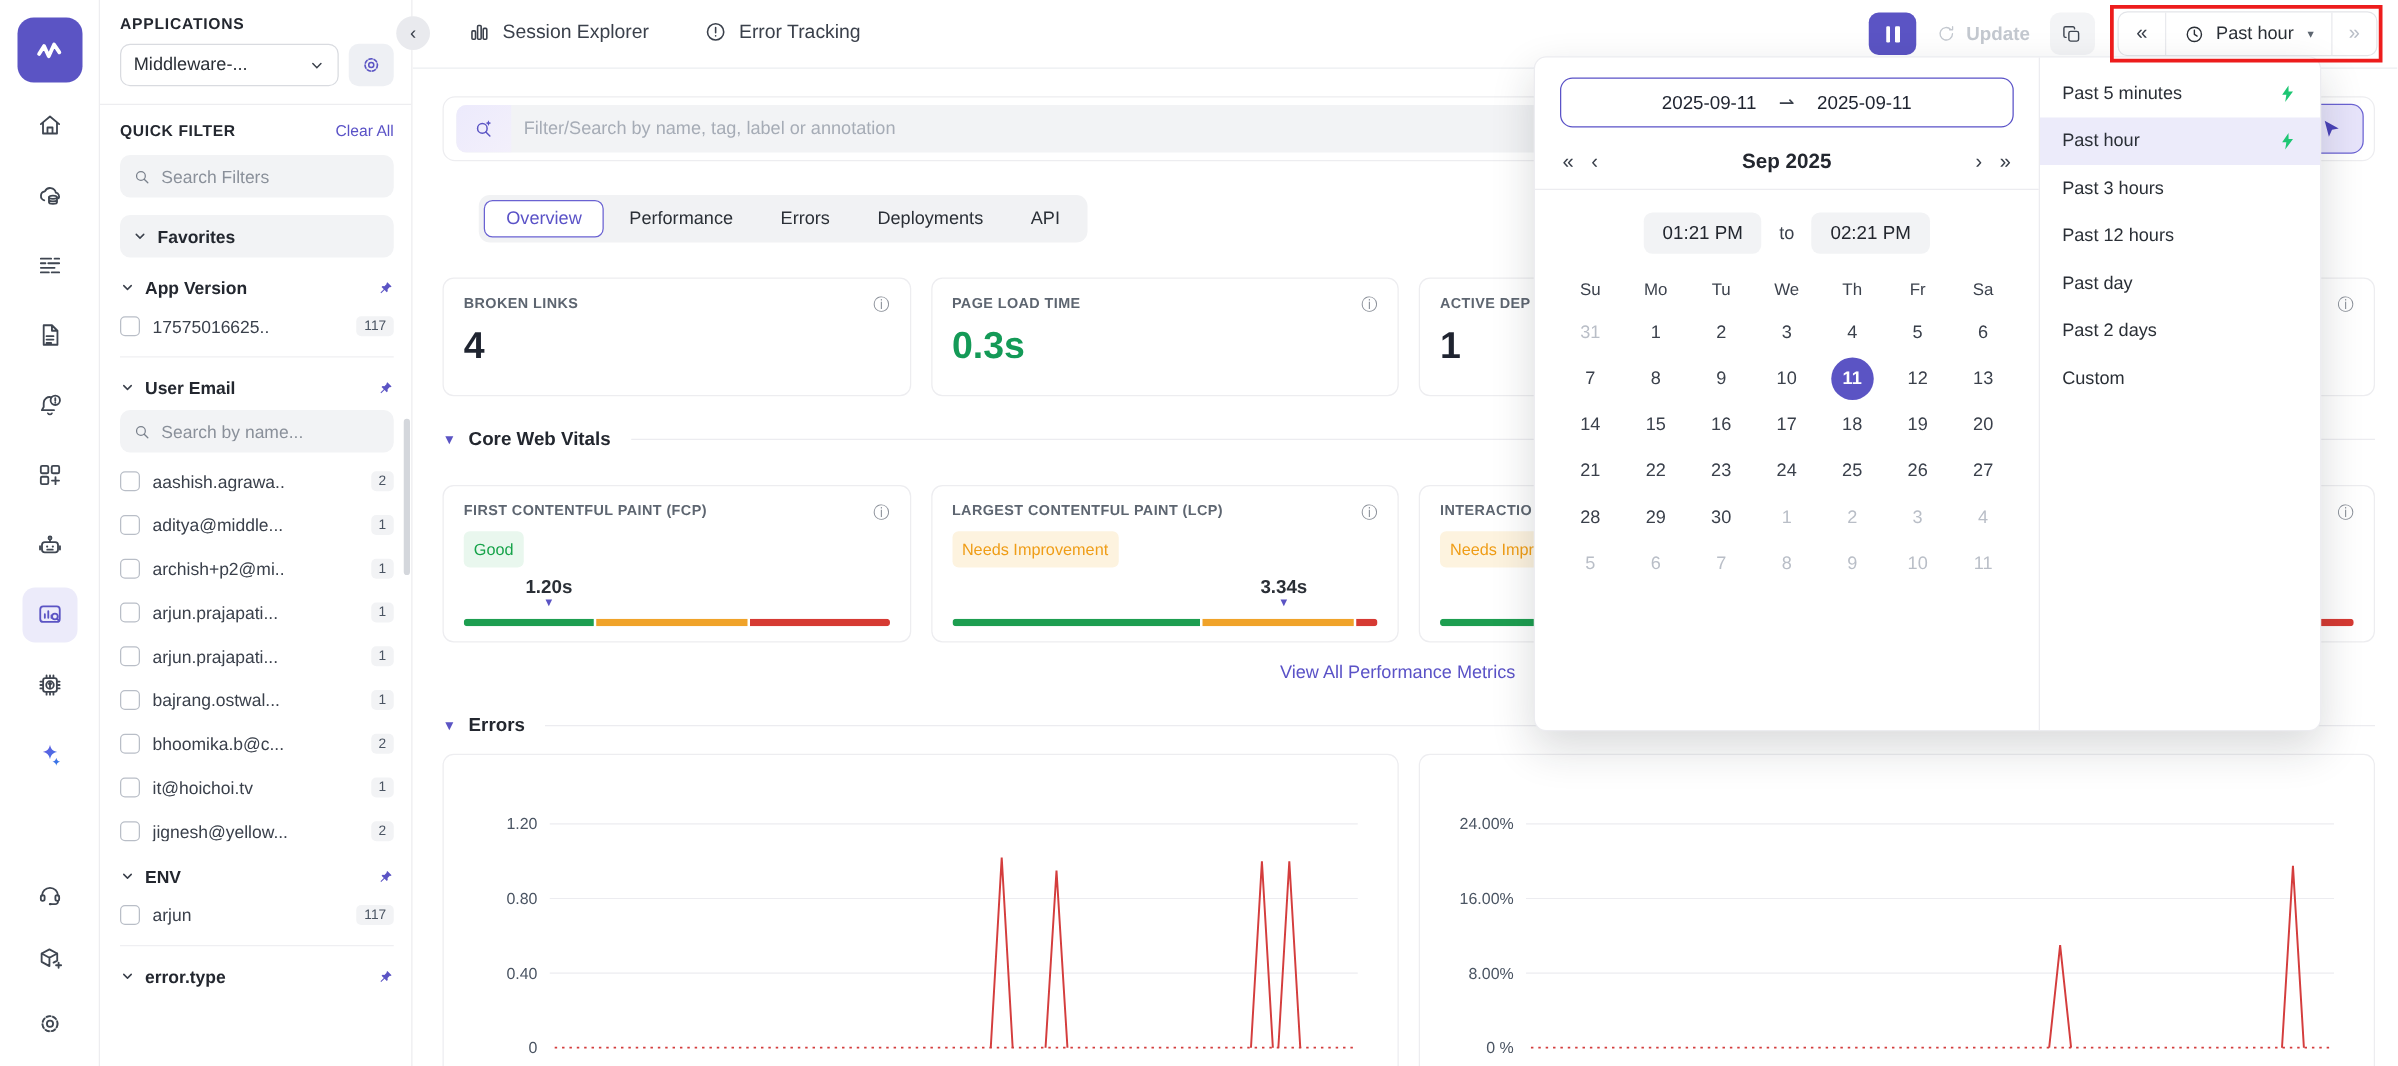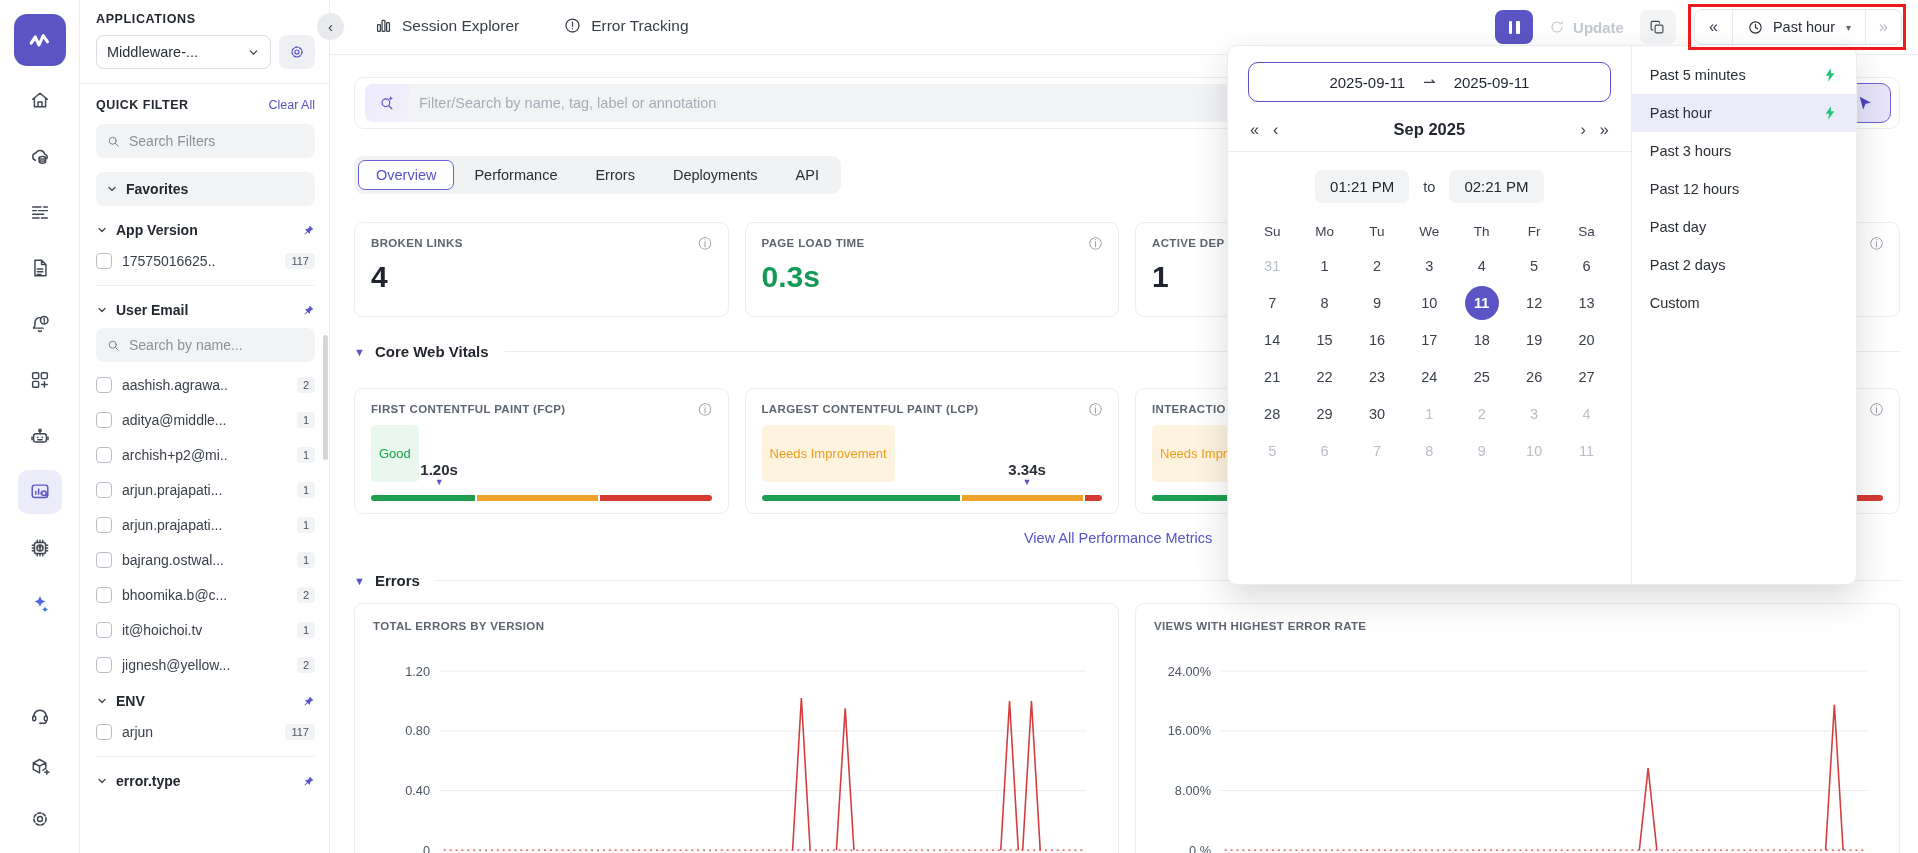--- a/index.html
+++ b/index.html
@@ -89,21 +89,21 @@
   .filter-inner { flex:1; height:38px; background:#f2f3f5; border-radius:8px; display:flex;
     align-items:center; overflow:hidden; }
   .ai-chip { width:44px; height:38px; display:flex; align-items:center; justify-content:center;
     background:linear-gradient(135deg,#eceafc,#f3f0fb); color:#5b54c4; }
   .filter-inner input { flex:1; border:none; background:transparent; outline:none; font-size:14.5px;
     color:#14532d; font-family:inherit; padding-left:10px; }
   .filter-inner input::placeholder { color:#a6acb6; }
   .filter-go { width:52px; height:40px; border:1.5px solid #6a62d2; background:#e7e4fb; border-radius:10px;
     display:flex; align-items:center; justify-content:center; cursor:pointer; }
 
-  .subtabs { margin-top:27px; display:inline-flex; background:#f1f2f4; border-radius:9px; padding:4px; gap:2px; }
+  .subtabs { margin-top:27px; display:inline-flex; background:#f1f2f4; border-radius:9px; padding:4px; gap:2px;margin-left:29px; }
   .subtab { border:1px solid transparent; border-radius:7px; padding:6px 17px; font-size:14.5px;
     color:#2a2f36; background:transparent; cursor:pointer; font-family:inherit; }
   .subtab.active { background:#fff; border-color:#6a62d2; color:#5a52c7; }
 
   .grid4 { margin-top:28px; display:grid; grid-template-columns:repeat(4,1fr); gap:16px; }
   .grid2 { margin-top:14px; display:grid; grid-template-columns:repeat(2,1fr); gap:16px; }
   .card { border:1px solid #ededf0; border-radius:9px; background:#fff; padding:14px 16px; position:relative; }
   .card-title-row { display:flex; align-items:flex-start; justify-content:space-between; }
   .card-title { font-size:11.5px; font-weight:bold; letter-spacing:.03em; color:#5d6570;
     white-space:nowrap; overflow:hidden; }
@@ -111,21 +111,21 @@
   .metric-card { height:95px; }
   .metric-value { margin-top:10px; font-size:30px; font-weight:bold; color:#1f2430; }
   .metric-value.green { color:#149a57; }
 
   .sec-head { margin-top:26px; display:flex; align-items:center; gap:10px; }
   .sec-head .tri { color:#5b54c4; font-size:11px; }
   .sec-head .sec-label { font-size:15px; font-weight:bold; color:#23272f; }
   .sec-head .rule { flex:1; height:1px; background:#ececf0; margin-left:6px; }
 
   .vital-card { height:126px; }
-  .badge { display:inline-block; margin-top:9px; font-size:13px; padding:21px 8px; border-radius:5px;text-align:right; }
+  .badge { display:inline-block; margin-top:9px; font-size:13px; padding:7px 8px; border-radius:5px;text-align:right; }
   .badge.good { color:#17a34a; background:#e9f7ee; }
   .badge.warn { color:#ef9d17; background:#fdf3df; }
   .vital-bottom { position:absolute; left:16px; right:16px; bottom:12px; }
   .marker-zone { position:relative; height:34px; }
   .marker { position:absolute; transform:translateX(-50%); text-align:center; }
   .marker .mv { font-size:15px; font-weight:bold; color:#2a2f36; white-space:nowrap; }
   .marker .mt { color:#5b54c4; font-size:9px; line-height:8px; }
   .vital-bar { display:flex; height:6px; border-radius:3px; overflow:hidden; gap:2px; }
   .vital-bar i { display:block; height:6px; }
 
@@ -669,21 +669,20 @@
       </div>
 
       <div class="sec-head">
         <span class="tri">▼</span>
         <span class="sec-label">Errors</span>
         <span class="rule"></span>
       </div>
 
       <div class="grid2" id="chartsRow">
           <div class="card chart-card">
-            <div class="card-title">TOTAL ERRORS BY VERSION</div>
             <svg viewBox="0 0 740 250" class="chart-svg">
               <line x1="68" x2="726" y1="35.74436090225565" y2="35.74436090225565" stroke="#ececf0"></line>
               <text x="58" y="40.24436090225565" text-anchor="end" font-size="13" fill="#4b5563">1.20</text>
               <line x1="68" x2="726" y1="96.49624060150377" y2="96.49624060150377" stroke="#ececf0"></line>
               <text x="58" y="100.99624060150377" text-anchor="end" font-size="13" fill="#4b5563">0.80</text>
               <line x1="68" x2="726" y1="157.24812030075188" y2="157.24812030075188" stroke="#ececf0"></line>
               <text x="58" y="161.74812030075188" text-anchor="end" font-size="13" fill="#4b5563">0.40</text>
               <text x="58" y="222.5" text-anchor="end" font-size="13" fill="#4b5563">0</text>
               <text x="123.76271186440678" y="244" text-anchor="middle" font-size="13" fill="#4b5563">13:40</text>
               <text x="235.28813559322032" y="244" text-anchor="middle" font-size="13" fill="#4b5563">13:50</text>
@@ -692,21 +691,20 @@
               <text x="569.8644067796611" y="244" text-anchor="middle" font-size="13" fill="#4b5563">14:20</text>
               <text x="681.3898305084746" y="244" text-anchor="middle" font-size="13" fill="#4b5563">14:30</text>
               <line x1="72" x2="724" y1="218" y2="218" stroke="#d43d3d" stroke-width="1.4" stroke-dasharray="2 4"></line>
               <path d="M427.11186440677966 218 L436.03389830508473 63.082706766917305 L444.9559322033898 218" fill="none" stroke="#d43d3d" stroke-width="1.6"></path>
               <path d="M471.7220338983051 218 L480.64406779661016 73.71428571428574 L489.56610169491523 218" fill="none" stroke="#d43d3d" stroke-width="1.6"></path>
               <path d="M639.0101694915254 218 L647.9322033898305 66.12030075187971 L656.8542372881357 218" fill="none" stroke="#d43d3d" stroke-width="1.6"></path>
               <path d="M661.3152542372881 218 L670.2372881355932 66.12030075187971 L679.1593220338983 218" fill="none" stroke="#d43d3d" stroke-width="1.6"></path>
             </svg>
           </div>
           <div class="card chart-card">
-            <div class="card-title">VIEWS WITH HIGHEST ERROR RATE</div>
             <svg viewBox="0 0 740 250" class="chart-svg">
               <line x1="68" x2="726" y1="35.74436090225565" y2="35.74436090225565" stroke="#ececf0"></line>
               <text x="58" y="40.24436090225565" text-anchor="end" font-size="13" fill="#4b5563">24.00%</text>
               <line x1="68" x2="726" y1="96.49624060150377" y2="96.49624060150377" stroke="#ececf0"></line>
               <text x="58" y="100.99624060150377" text-anchor="end" font-size="13" fill="#4b5563">16.00%</text>
               <line x1="68" x2="726" y1="157.24812030075188" y2="157.24812030075188" stroke="#ececf0"></line>
               <text x="58" y="161.74812030075188" text-anchor="end" font-size="13" fill="#4b5563">8.00%</text>
               <text x="58" y="222.5" text-anchor="end" font-size="13" fill="#4b5563">0 %</text>
               <text x="123.76271186440678" y="244" text-anchor="middle" font-size="13" fill="#4b5563">13:40</text>
               <text x="235.28813559322032" y="244" text-anchor="middle" font-size="13" fill="#4b5563">13:50</text>

